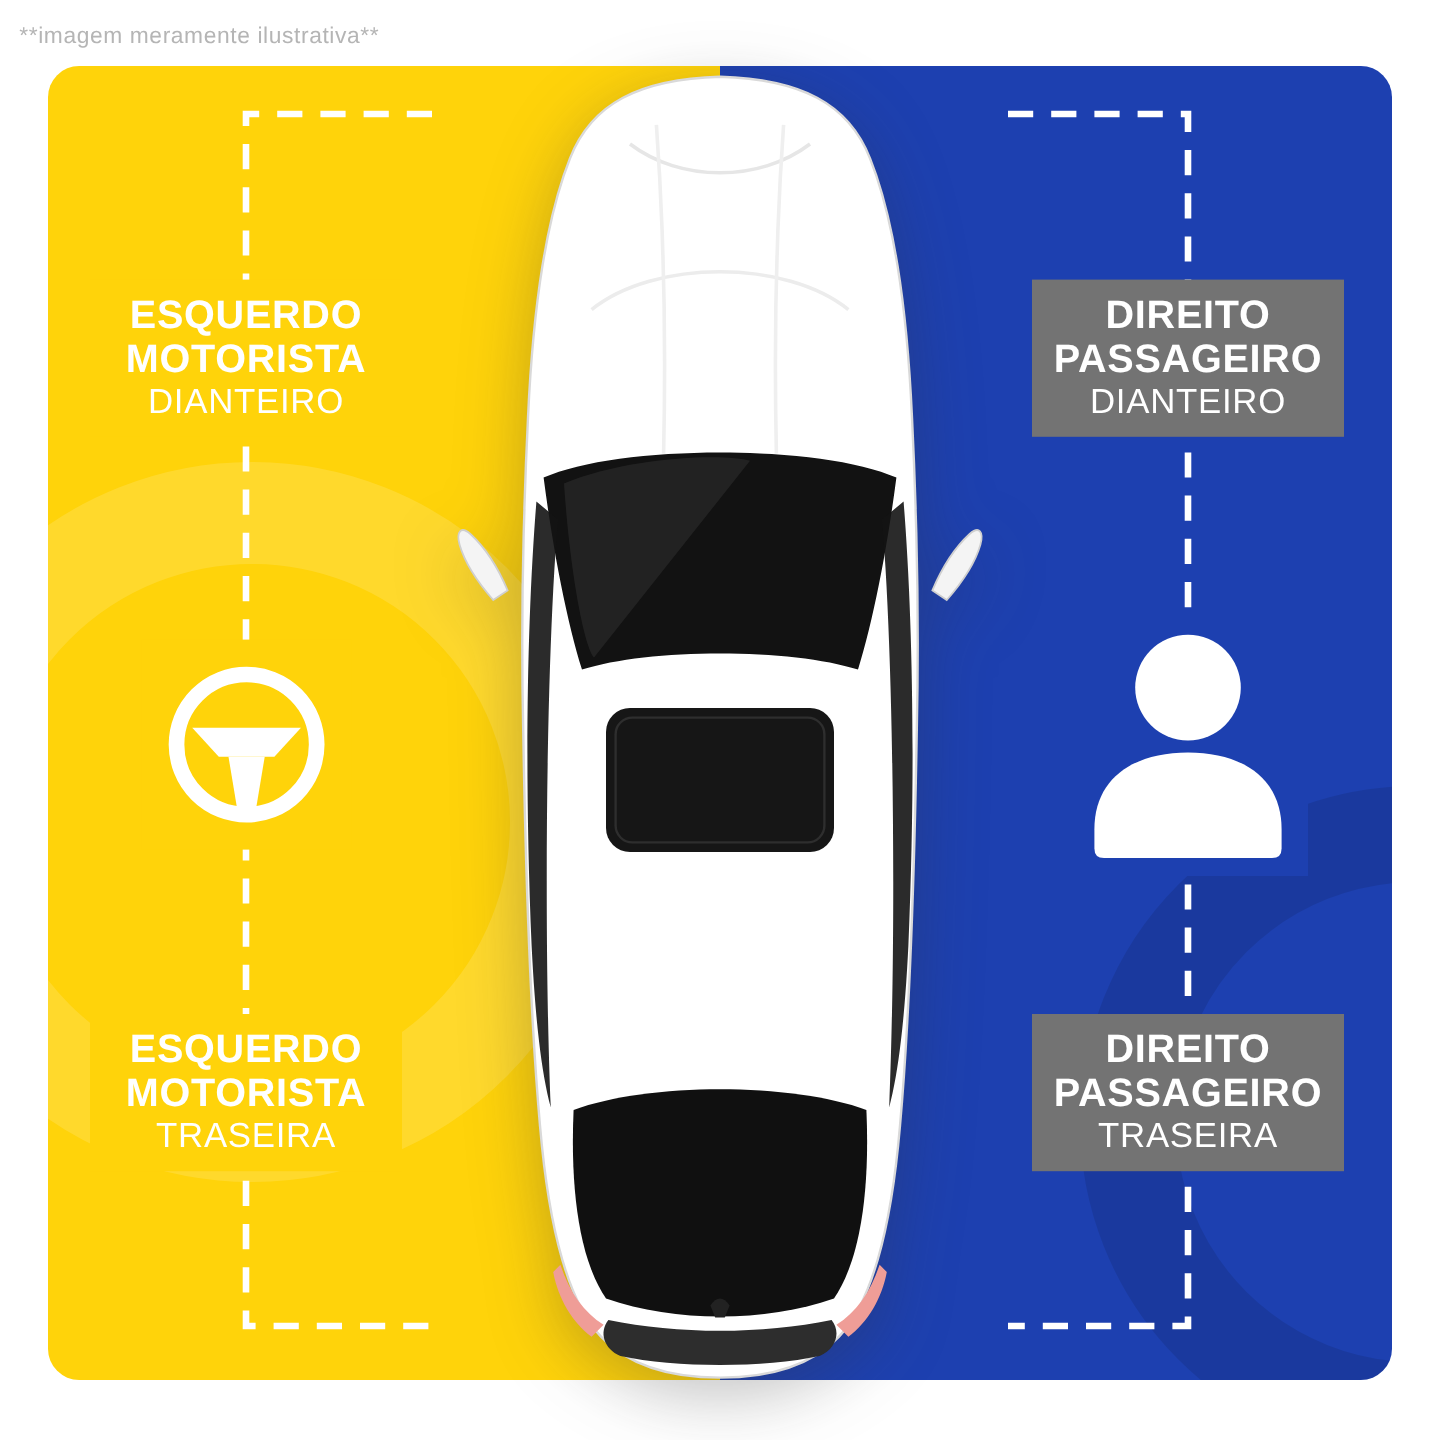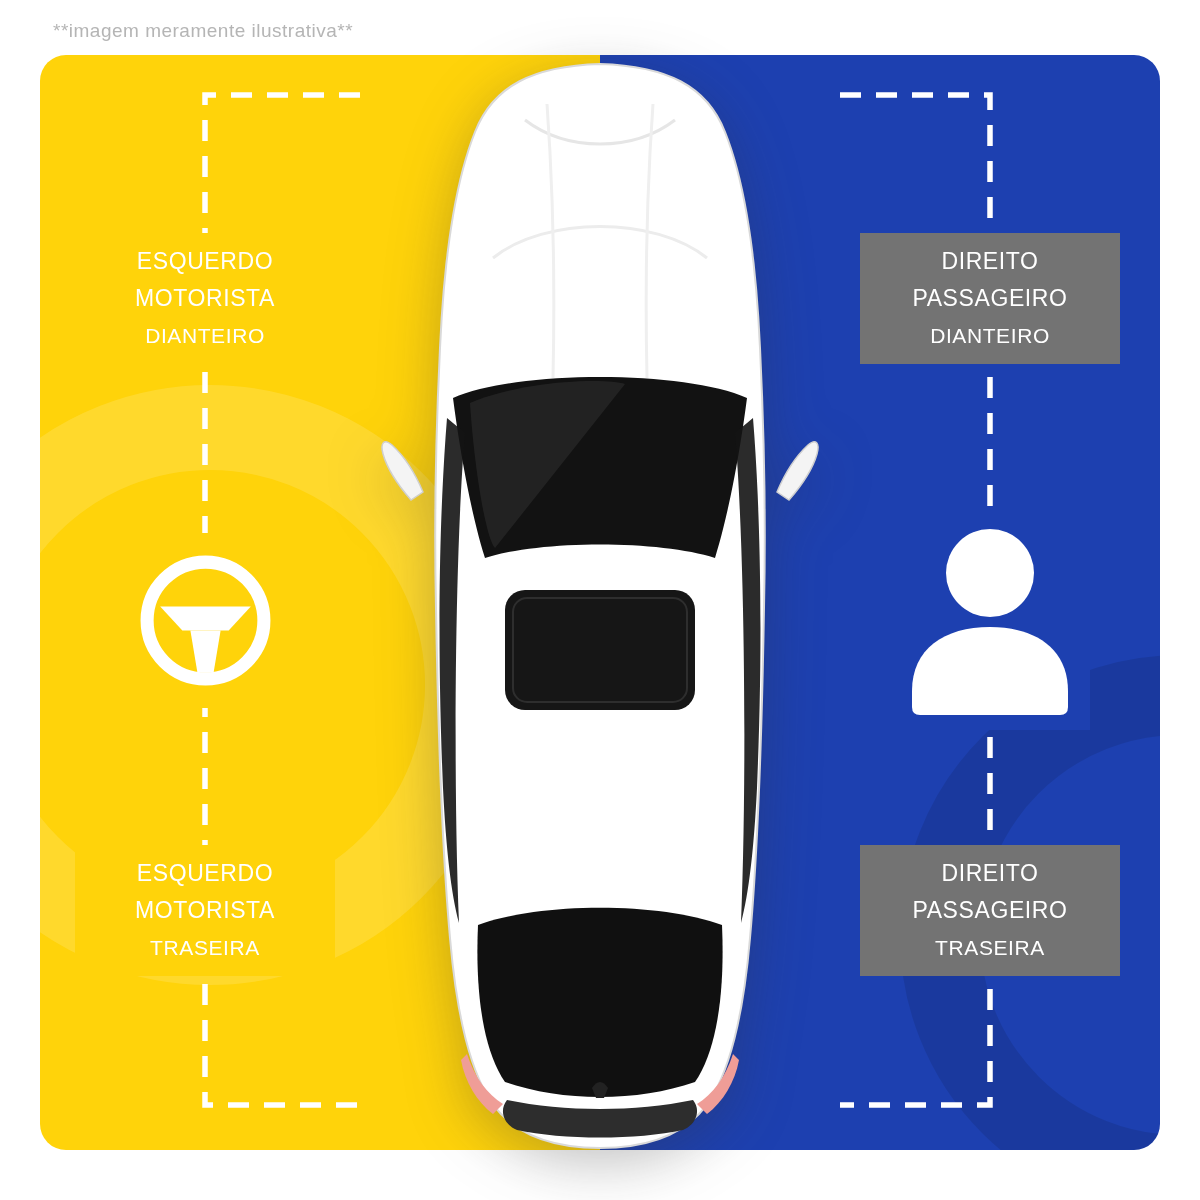--- a/index.html
+++ b/index.html
@@ -3,21 +3,21 @@
 <meta charset="utf-8">
 <style>
   html,body{margin:0;padding:0;}
   body{
     width:1200px;height:1200px;position:relative;overflow:hidden;
     background:#ffffff;
     font-family:"Liberation Sans", sans-serif;
   }
   .disclaimer{
     position:absolute;left:16px;top:20px;
-    font-size:19px;letter-spacing:.5px;color:#b5b5b5;margin-left:37px;
+    font-size:19px;letter-spacing:.5px;color:#b5b5b5;
   }
   .panel{
     position:absolute;left:40px;top:55px;width:1120px;height:1095px;
     border-radius:26px;overflow:hidden;
   }
   .half{position:absolute;top:0;height:100%;width:50%;}
   .half.left{left:0;background:#ffd30a;}
   .half.right{right:0;background:#1d40b0;}
   .watermark{
     position:absolute;border-radius:50%;pointer-events:none;
@@ -30,22 +30,22 @@
     left:860px;top:600px;width:400px;height:400px;
     border:80px solid rgba(0,0,0,0.10);
   }
   .dash-overlay{position:absolute;left:0;top:0;width:1120px;height:1095px;}
   .label{
     position:absolute;width:260px;text-align:center;
     color:#ffffff;padding:10px 0;line-height:37px;
   }
   .label.on-yellow{background:#ffd30a;}
   .label.on-blue{background:#737373;}
-  .label .b{display:block;font-size:23px;font-weight:400;letter-spacing:.6px;}
-  .label .r{display:block;font-size:21px;font-weight:400;letter-spacing:.6px;}
+  .label .b{display:block;font-size:33px;font-weight:700;letter-spacing:.6px;}
+  .label .r{display:block;font-size:29px;font-weight:400;letter-spacing:.6px;}
   .lbl-front-left{left:35px;top:178px;}
   .lbl-rear-left{left:35px;top:790px;}
   .lbl-front-right{left:820px;top:178px;}
   .lbl-rear-right{left:820px;top:790px;}
   .icon-patch{
     position:absolute;display:flex;align-items:center;justify-content:center;
   }
   .patch-driver{left:78px;top:478px;width:175px;height:175px;background:#ffd30a;}
   .patch-passenger{left:850px;top:455px;width:200px;height:220px;background:#1d40b0;}
   .car{

